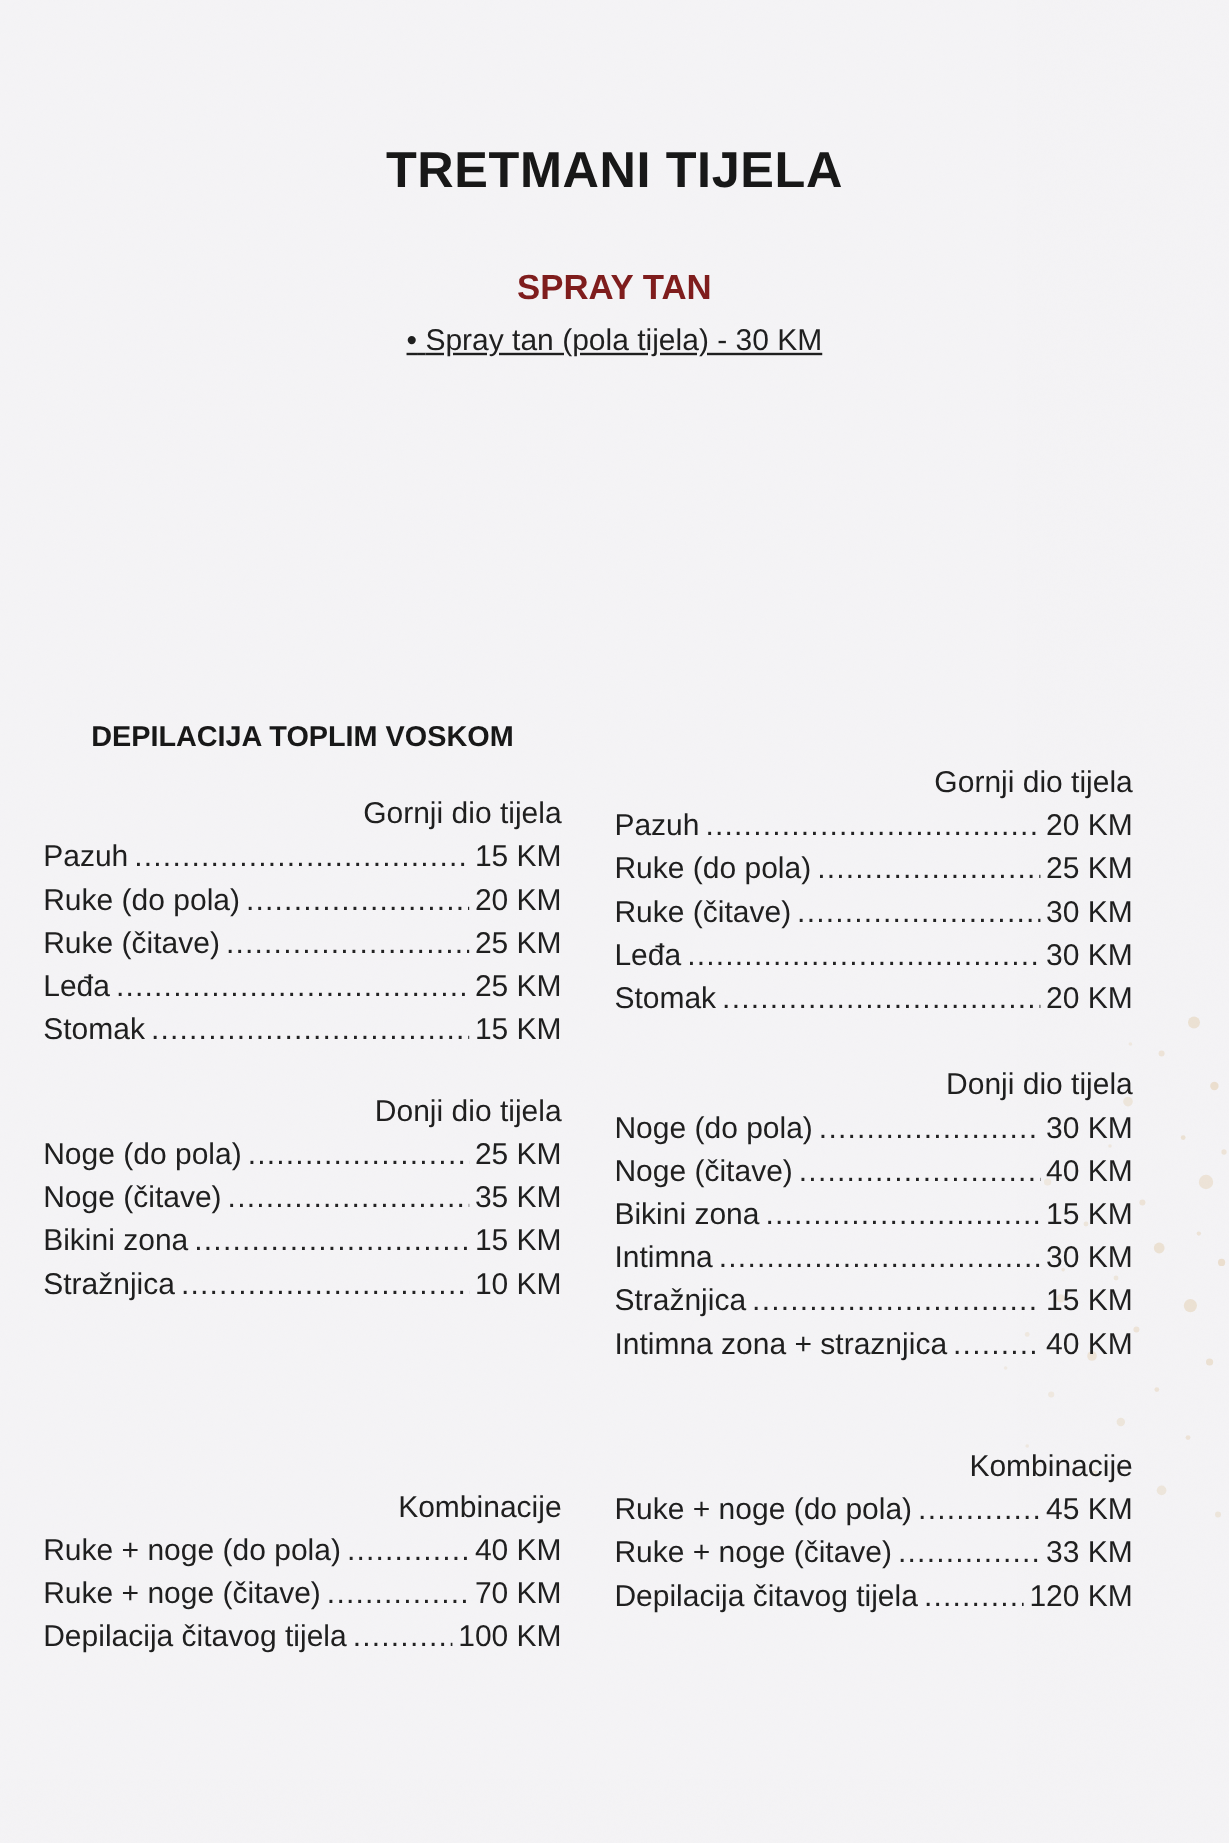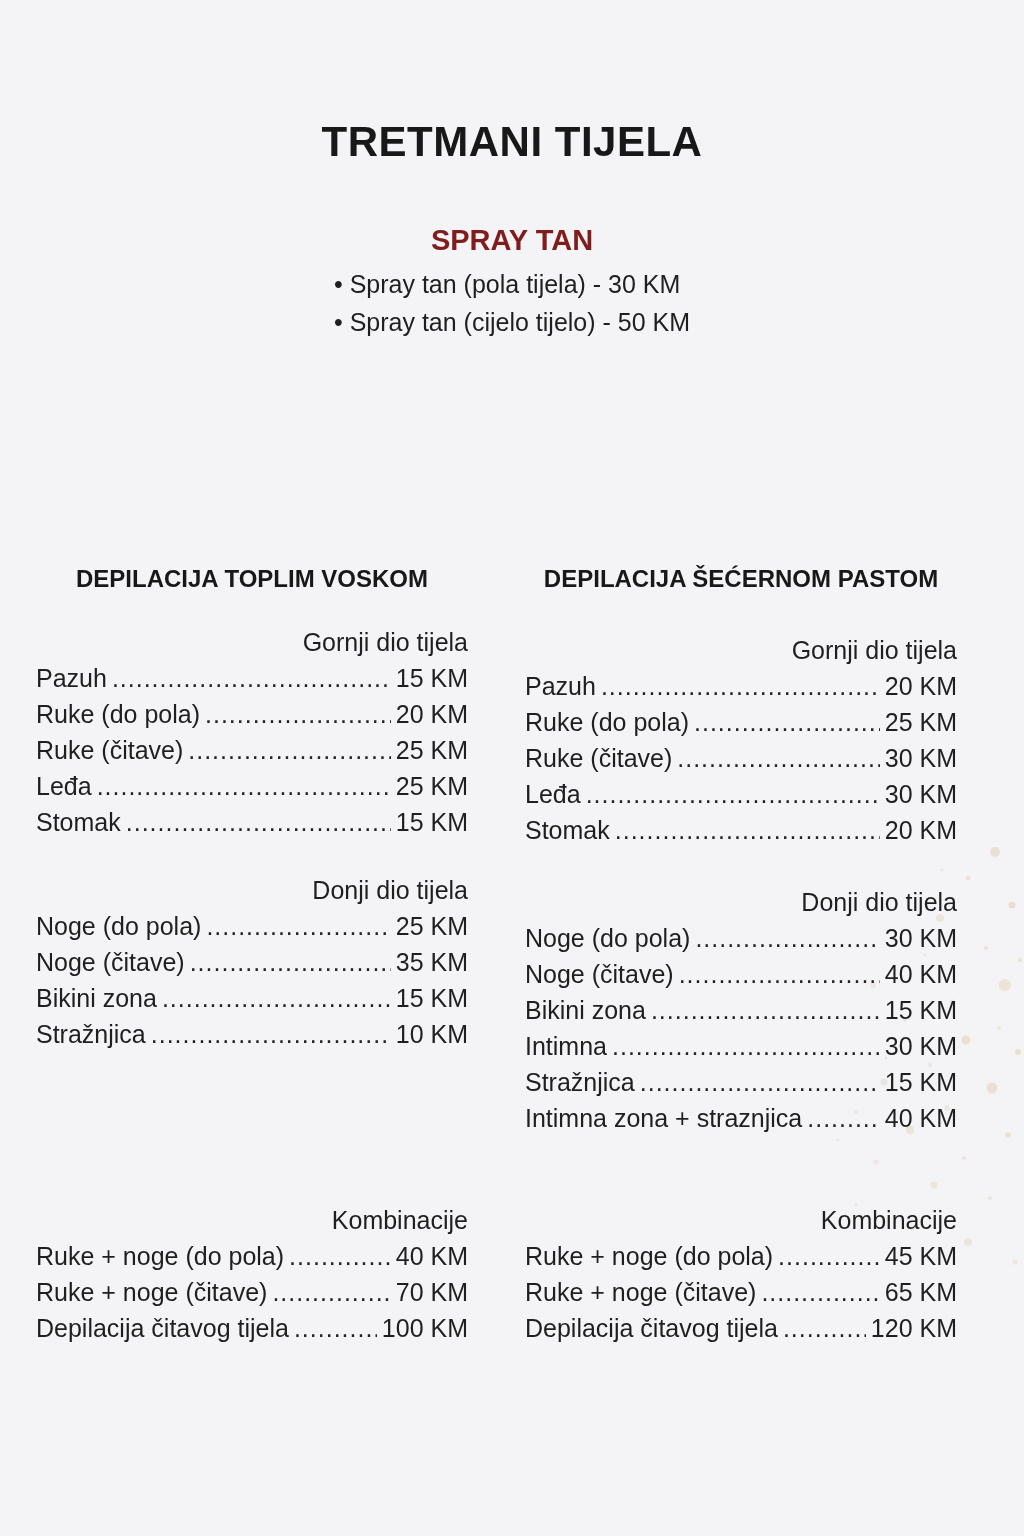--- a/index.html
+++ b/index.html
@@ -45,28 +45,29 @@
     color: #7f1d1d;
   }
   .spray-list {
     display: inline-block;
     text-align: left;
     list-style: none;
     margin: 0;
     padding: 0;
     font-size: 25px;
     line-height: 38px;
+    text-decoration: underline;
   }
   .columns {
     position: absolute;
-    top: 444px;
+    top: 480px;
     left: 36px;
     width: 908px;
     display: flex;
-    gap: 57px;
+    gap: 44px;
   }
   .price-column {
     width: 432px;
     flex: 0 0 432px;
   }
   .column-heading {
     font-size: 24px;
     font-weight: 700;
     text-align: center;
     line-height: 34px;
@@ -163,21 +164,20 @@
 
   <h1 class="page-title">TRETMANI TIJELA</h1>
 
   <div class="spray-section">
     <h2 class="spray-heading">SPRAY TAN</h2>
     <ul class="spray-list">
       
     
         <li><span>•</span> <span>Spray tan (pola tijela) - 30 KM</span></li>
       
-        <li><span>•</span> <span>Spray tan (cijelo tijelo) - 50 KM</span></li>
       </ul>
   </div>
 
   <div class="columns">
 
     <div class="price-column">
       <h3 class="column-heading">DEPILACIJA TOPLIM VOSKOM</h3>
 
       <div class="section-upper-left">
         <p class="subheading">Gornji dio tijela</p>
@@ -264,21 +264,20 @@
             <div class="price-row">
               <span class="label">Depilacija čitavog tijela</span>
               <span class="leader">..........................................................................................</span>
               <span class="price">100 KM</span>
             </div>
           </div>
       </div>
     </div>
 
     <div class="price-column">
-      <h3 class="column-heading">DEPILACIJA ŠEĆERNOM PASTOM</h3>
 
       <div class="section-upper-right">
         <p class="subheading">Gornji dio tijela</p>
         <div class="price-rows">
 
             <div class="price-row">
               <span class="label">Pazuh</span>
               <span class="leader">..........................................................................................</span>
               <span class="price">20 KM</span>
             </div>
@@ -357,21 +356,21 @@
 
             <div class="price-row">
               <span class="label">Ruke + noge (do pola)</span>
               <span class="leader">..........................................................................................</span>
               <span class="price">45 KM</span>
             </div>
 
             <div class="price-row">
               <span class="label">Ruke + noge (čitave)</span>
               <span class="leader">..........................................................................................</span>
-              <span class="price">65 KM</span>
+              <span class="price">33 KM</span>
             </div>
 
             <div class="price-row">
               <span class="label">Depilacija čitavog tijela</span>
               <span class="leader">..........................................................................................</span>
               <span class="price">120 KM</span>
             </div>
           </div>
       </div>
     </div>

